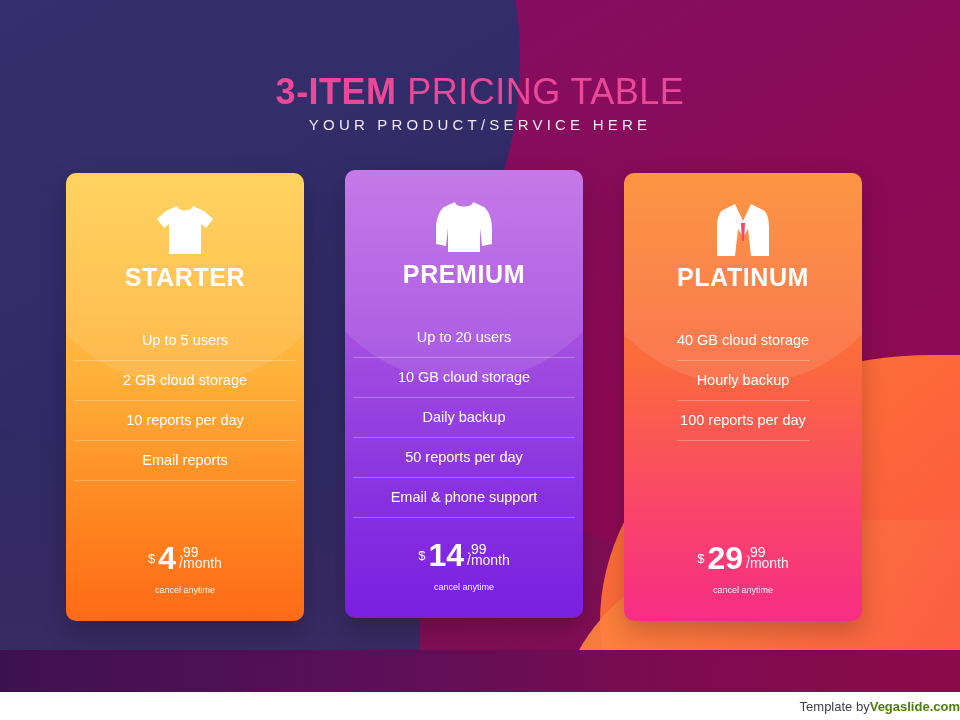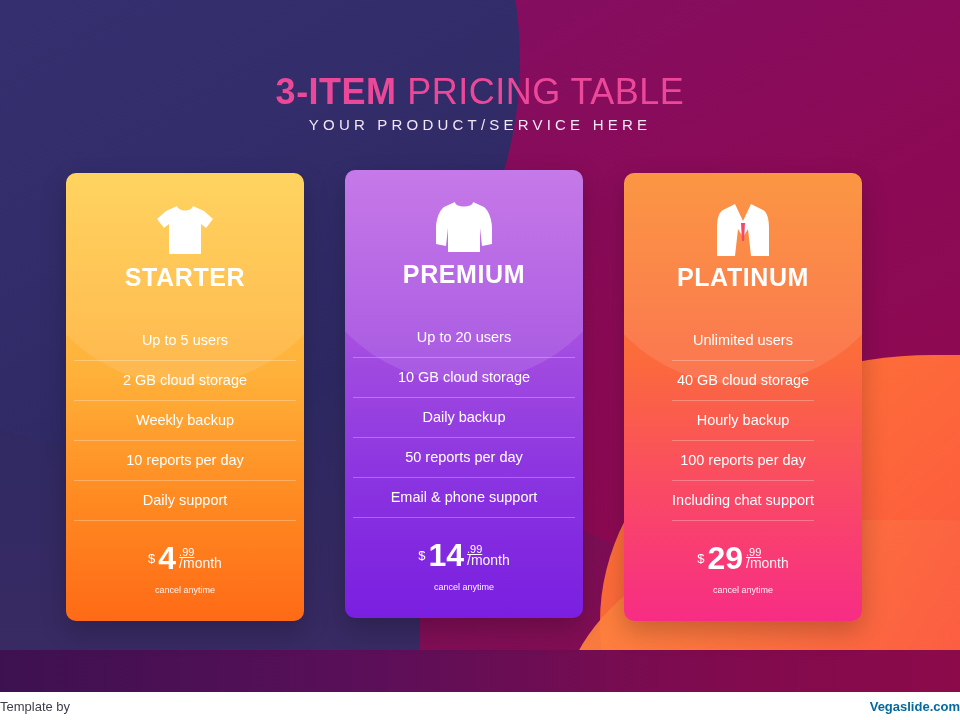--- a/index.html
+++ b/index.html
@@ -85,38 +85,38 @@
   }
   .features li:last-child{border-bottom:1px solid rgba(255,255,255,.28);}
   .price-box{
     position:relative;z-index:2;margin-top:auto;padding-bottom:26px;padding-top:20px;
     text-align:center;color:#fff;
   }
   .price-line{display:flex;align-items:flex-start;justify-content:center;}
   .cur{font-size:13px;font-weight:400;margin-top:10px;margin-right:3px;}
   .amount{font-size:32px;font-weight:700;line-height:34px;}
   .cents-wrap{margin-left:3px;text-align:left;margin-top:6px;}
-  .cents{font-size:11px;display:block;line-height:11px;text-decoration:underline;}
+  .cents{font-size:14px;display:block;line-height:11px;}
   .per{font-size:14px;display:block;line-height:11px;opacity:.95;}
   .anytime{font-size:9px;margin-top:10px;opacity:.95;}
 
   
   .theme-starter{background:linear-gradient(180deg,#ffcf4e 0%,#ffb13a 45%,#ff8b22 72%,#ff6a16 100%);}
   .theme-premium{background:linear-gradient(180deg,#c06ae6 0%,#a54ee0 38%,#8a33e0 70%,#7a1fe0 100%);}
   .theme-platinum{background:linear-gradient(180deg,#fb8b2e 0%,#fb6a3c 42%,#f9456a 75%,#f72d84 100%);align-items:center;}
 
   .card.premium{transform:translateY(-3px);}
   
   .footer{
     position:absolute;left:0;bottom:0;width:960px;height:28px;
-    display:flex;align-items:center;justify-content:space-between;
+    display:flex;align-items:center;justify-content:flex-end;
     background:#ffffff;
     font-size:13px;color:#3e3e4a;
   }
-  .footer .brand{color:#0369a1;font-weight:700;margin-left:5px;}
+  .footer .brand{color:#4d7c0f;font-weight:700;}
   .footer .pre{font-weight:400;}
   svg{display:block;}
 </style>
 </head>
 <body>
 
 <div id="bg">
   <div class="bg-base"></div>
   <div class="bg-magenta-curve"></div>
   <div class="bg-navy"></div>
@@ -141,23 +141,22 @@
       <div class="icon-wrap">
         <svg width="62" height="56" viewBox="0 0 62 56" aria-hidden="true">
           <path d="M23 4 L12 9 L3 17 L10 26 L15 22 L15 52 L47 52 L47 22 L52 26 L59 17 L50 9 L39 4 C37 10 25 10 23 4 Z" fill="#ffffff"></path>
         </svg>
       </div>
       <div class="plan-name">STARTER</div>
     </div>
     <ul class="features">
       <li>Up to 5 users</li>
       <li>2 GB cloud storage</li>
-      <li>Weekly backup</li>
       <li>10 reports per day</li>
-      <li>Daily support</li>
+      <li>Email reports</li>
     </ul>
     <div class="price-box">
       <div class="price-line">
         <span class="cur">$</span>
         <span class="amount">4</span>
         <span class="cents-wrap">
           <span class="cents">.99</span>
           <span class="per">/month</span>
         </span>
       </div>
@@ -200,25 +199,23 @@
       <div class="card-arc"></div>
       <div class="icon-wrap">
         <svg width="56" height="58" viewBox="0 0 56 58" aria-hidden="true">
           <path d="M20 3 L28 20 L36 3 L48 9 C53 12 54 20 54 27 L54 55 L36 55 L33 28 L28 36 L23 28 L20 55 L2 55 L2 27 C2 20 3 12 8 9 Z" fill="#ffffff"></path>
           <path d="M26 22 L30 22 L29 40 L27 40 Z" fill="#f9456a"></path>
         </svg>
       </div>
       <div class="plan-name">PLATINUM</div>
     </div>
     <ul class="features">
-      <li>Unlimited users</li>
       <li>40 GB cloud storage</li>
       <li>Hourly backup</li>
       <li>100 reports per day</li>
-      <li>Including chat support</li>
     </ul>
     <div class="price-box">
       <div class="price-line">
         <span class="cur">$</span>
         <span class="amount">29</span>
         <span class="cents-wrap">
           <span class="cents">.99</span>
           <span class="per">/month</span>
         </span>
       </div>

